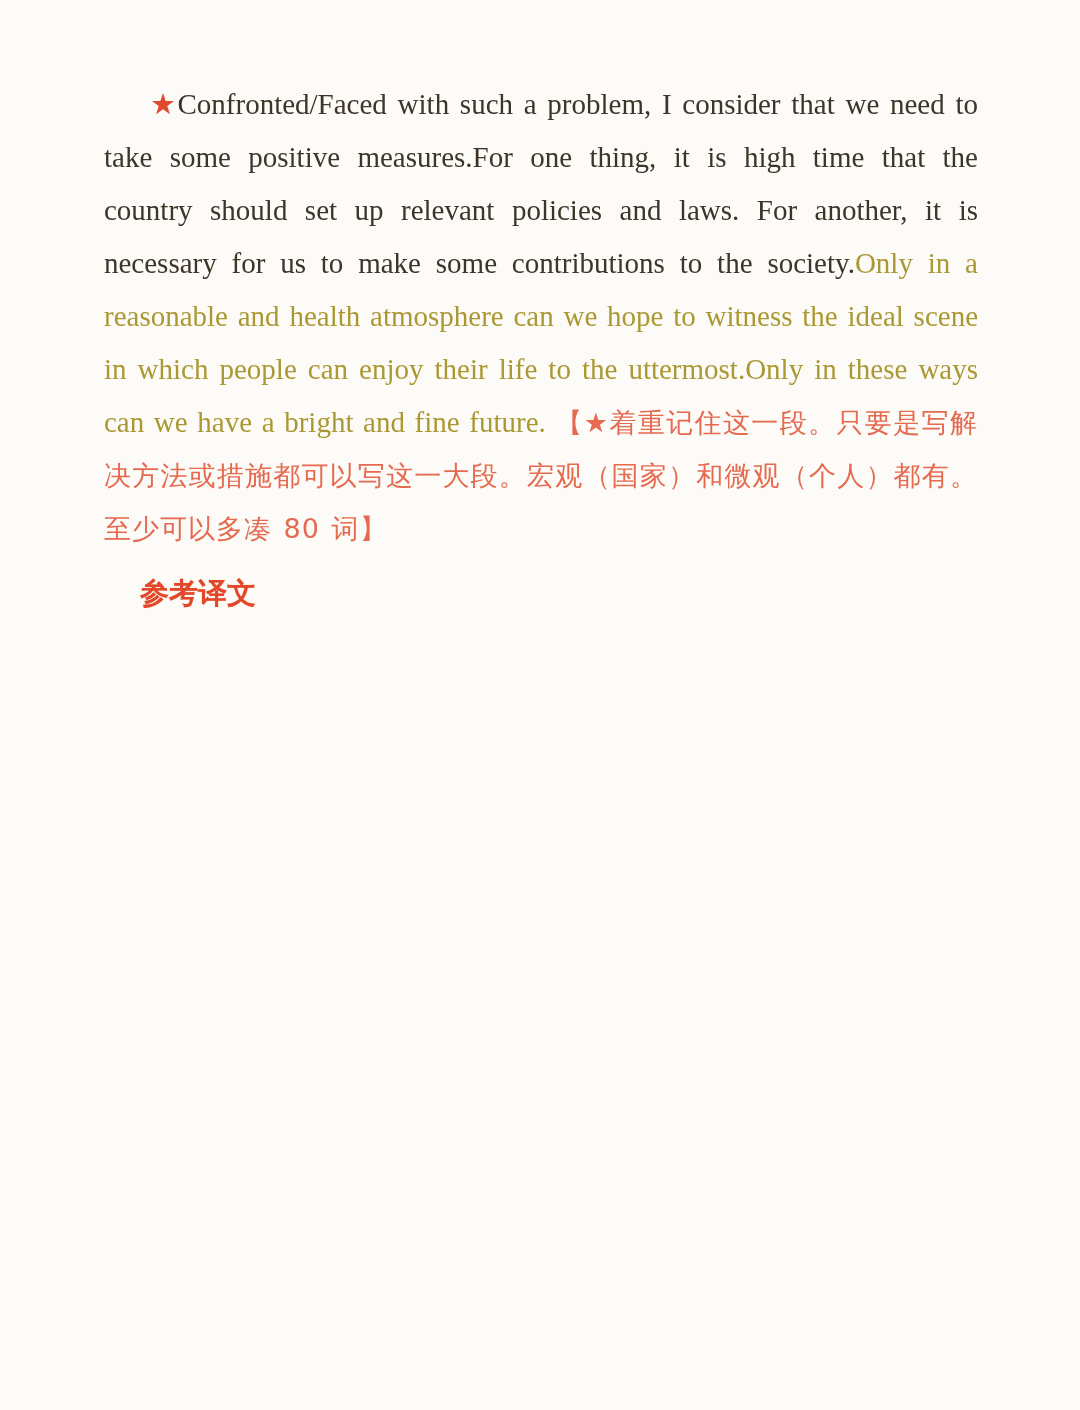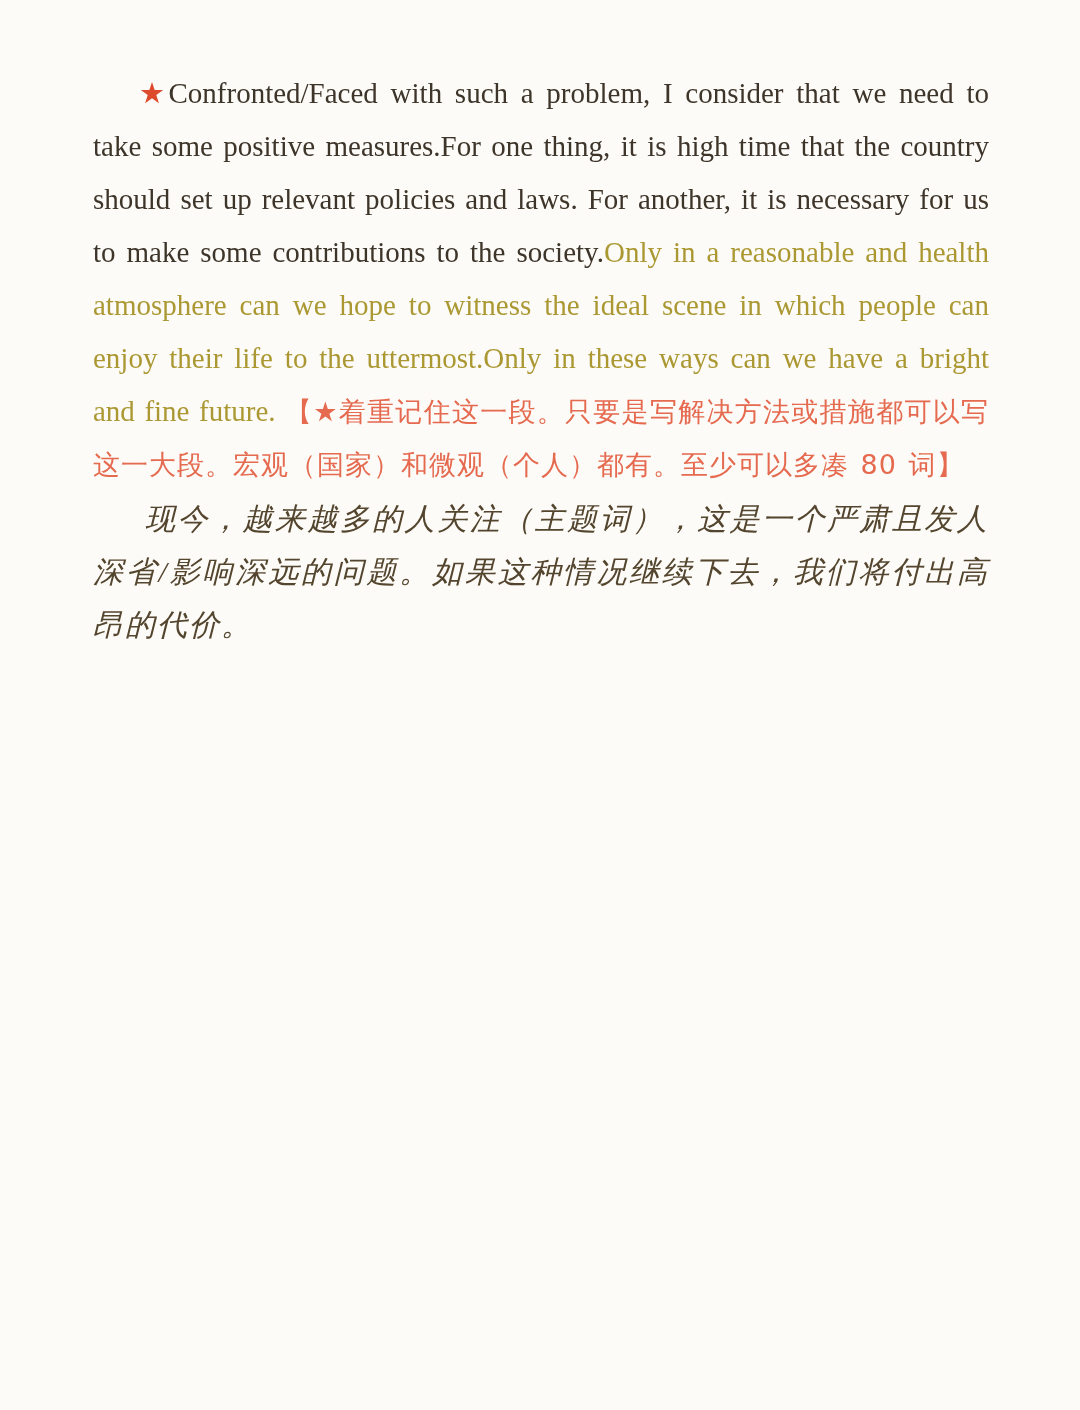--- a/index.html
+++ b/index.html
@@ -8,21 +8,21 @@
     background:#fbfaf5;
     font-family:"Liberation Serif","DejaVu Serif",serif;
     overflow:hidden;
   }
   .page{
     box-sizing:border-box;
     width:1080px;height:1410px;
     padding:66px 90px 0 92px;
     background:#fcfbf7;
   }
-  p{margin:1px;padding:0;}
+  p{margin:12px;padding:0;}
   .eng{
     font-size:29px;
     line-height:53px;
     text-align:justify;
     text-indent:46px;
     color:#3e352a;
     word-spacing:2px;
   }
   .eng .dark{color:#3e352a;}
   .eng .olive{color:#ab9833;}
@@ -60,18 +60,18 @@
   .cn .cn-gold{color:#c0a64a;}
   .cn .star{font-style:normal;}
 </style>
 </head>
 <body>
 
 <div class="page">
 
   <p class="eng"><span class="star">★</span><span class="dark">Confronted/Faced with such a problem, I consider that we need to take some positive measures.For one thing, it is high time that the country should set up relevant policies and laws. For another, it is necessary for us to make some contributions to the society.</span><span class="olive">Only in a reasonable and health atmosphere can we hope to witness the ideal scene in which people can enjoy their life to the uttermost.Only in these ways can we have a bright and fine future. </span><span class="orange">【★着重记住这一段。只要是写解决方法或措施都可以写这一大段。宏观（国家）和微观（个人）都有。至少可以多凑 80 词】</span></p>
 
+  <p class="heading">参考译文</p>
 
-  <p class="cn">现今，越来越多的人关注（主题词），这是一个严肃且发人深省/影响深远的问题。如果这种情况继续下去，我们将付出高昂的代价。</p>
 
 
 
 </div>
 
 </body></html>

